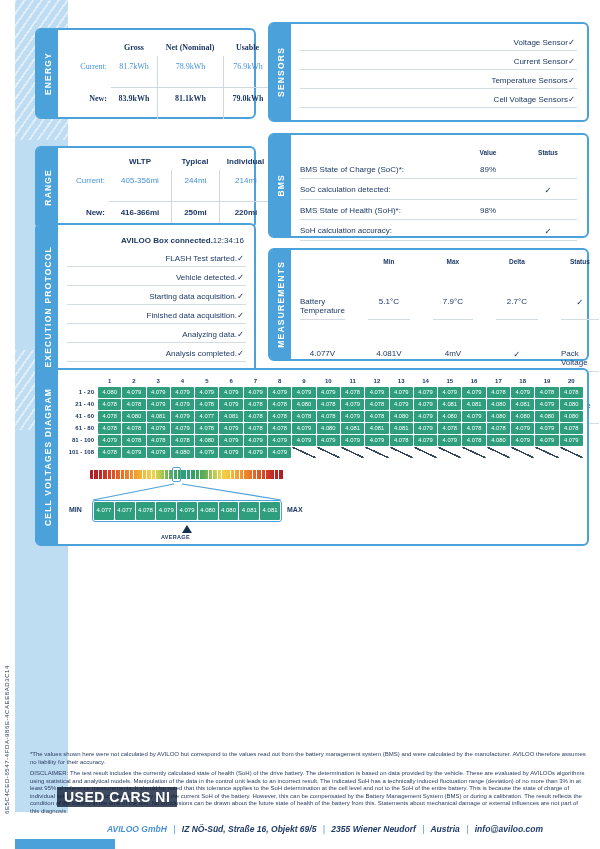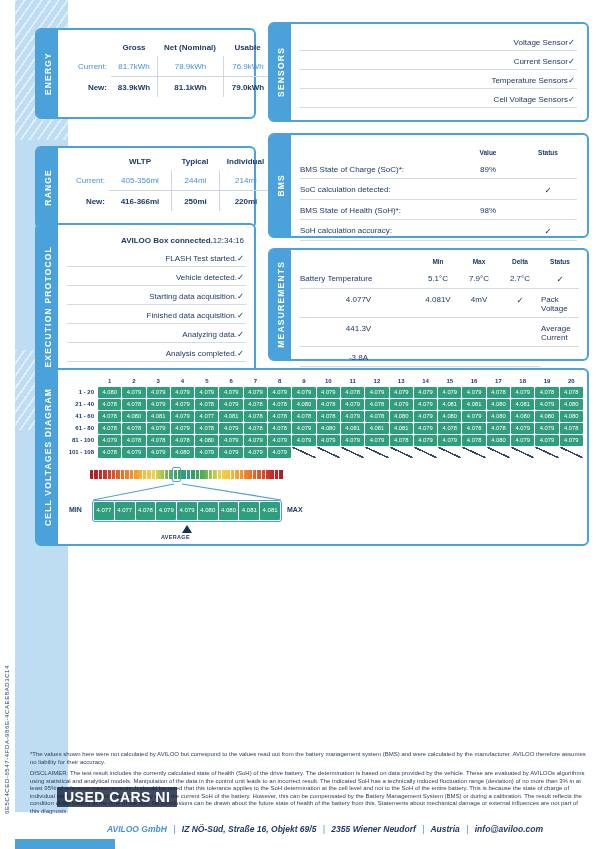--- a/index.html
+++ b/index.html
@@ -7,43 +7,43 @@
         font-family:"Liberation Sans","DejaVu Sans",sans-serif;color:#1E3A66;}
   .band{position:absolute;left:15px;top:0;width:53px;height:812px;background:#BEDDF3;}
   .stripes{position:absolute;left:0;width:53px;background:repeating-linear-gradient(125deg,rgba(255,255,255,.5) 0 2px,transparent 2px 7px);}
   .card{position:absolute;background:#fff;border:2px solid #4BA1D9;border-radius:6px;box-sizing:border-box;}
   .tab{position:absolute;left:0;top:0;bottom:0;width:21px;background:#4BA1D9;border-radius:3px 0 0 3px;
        display:flex;align-items:center;justify-content:center;}
   .tab span{writing-mode:vertical-rl;transform:rotate(180deg);color:#fff;font-weight:bold;
             font-size:8.5px;letter-spacing:1.2px;white-space:nowrap;}
   
   .egrid{position:absolute;left:26px;top:8px;right:6px;display:grid;font-size:8px;}
-  #card-energy .egrid{grid-template-columns:48px 46px 66px 49px;}
+  #card-energy .egrid{grid-template-columns:48px 46px 66px 49px;font-family:Liberation Serif, serif;}
   #card-range .egrid{grid-template-columns:46px 62px 48px 53px;}
   .eh{font-weight:bold;text-align:center;padding:5px 0 4px 0;color:#1E3A66;}
   .el{text-align:right;padding:6px 4px 5px 0;}
-  .ev{text-align:center;padding:6px 0 5px 0;}
+  .ev{text-align:center;padding:6px 0 16px 0;}
   .cur{color:#4792D8;}
   .new{color:#1E3A66;font-weight:bold;}
   .sep-b{border-bottom:1px solid #CFD7DF;}
   .sep-l{border-left:1px solid #CFD7DF;}
   
   .rows{position:absolute;left:30px;right:10px;top:6px;font-size:8px;}
   .lrow{display:flex;justify-content:flex-end;align-items:flex-end;
         padding:5px 2px 3px 0;border-bottom:1px solid #D5DBE2;}
   .lrow.nb{border-bottom:none;}
   .bold{font-weight:bold;}
   .chk{font-weight:bold;color:#1E3A66;font-size:8.5px;}
   
   .bgrid{position:absolute;left:30px;right:10px;top:10px;display:grid;grid-template-columns:1fr 62px 58px;font-size:8px;}
   .bh{font-size:6.5px;font-weight:bold;text-align:center;padding:4px 0 3px 0;}
   .bl{padding:6px 0 4px 0;border-bottom:1px solid #D5DBE2;}
   .bv{text-align:center;padding:6px 0 4px 0;border-bottom:1px solid #D5DBE2;}
   
-  .mgrid{position:absolute;left:30px;right:8px;top:4px;display:grid;grid-template-columns:1fr 42px 40px 42px 38px;font-size:8px;}
+  .mgrid{position:absolute;left:30px;right:8px;top:4px;display:grid;grid-template-columns:1fr 42px 40px 42px 38px;font-size:8px;gap:23px;}
   .mh{font-size:6.5px;font-weight:bold;text-align:center;padding:4px 0 3px 0;}
   .ml{padding:6px 0 4px 0;border-bottom:1px solid #D5DBE2;}
   .mv{text-align:center;padding:6px 0 4px 0;border-bottom:1px solid #D5DBE2;}
   
   #cells-grid{position:absolute;left:27px;top:7px;display:grid;
               grid-template-columns:33px repeat(20,23.3px);gap:1px;}
   .colhead{font-size:6px;font-weight:bold;text-align:center;color:#1E3A66;height:9px;line-height:9px;}
   .rowhead{font-size:6px;font-weight:bold;text-align:right;color:#1E3A66;height:11px;line-height:11px;padding-right:3px;}
   .vcell{background:#2E9E7D;color:#fff;font-size:5.8px;text-align:center;height:11px;line-height:11px;border-radius:1px;}
   .vcell.empty{background:transparent;

